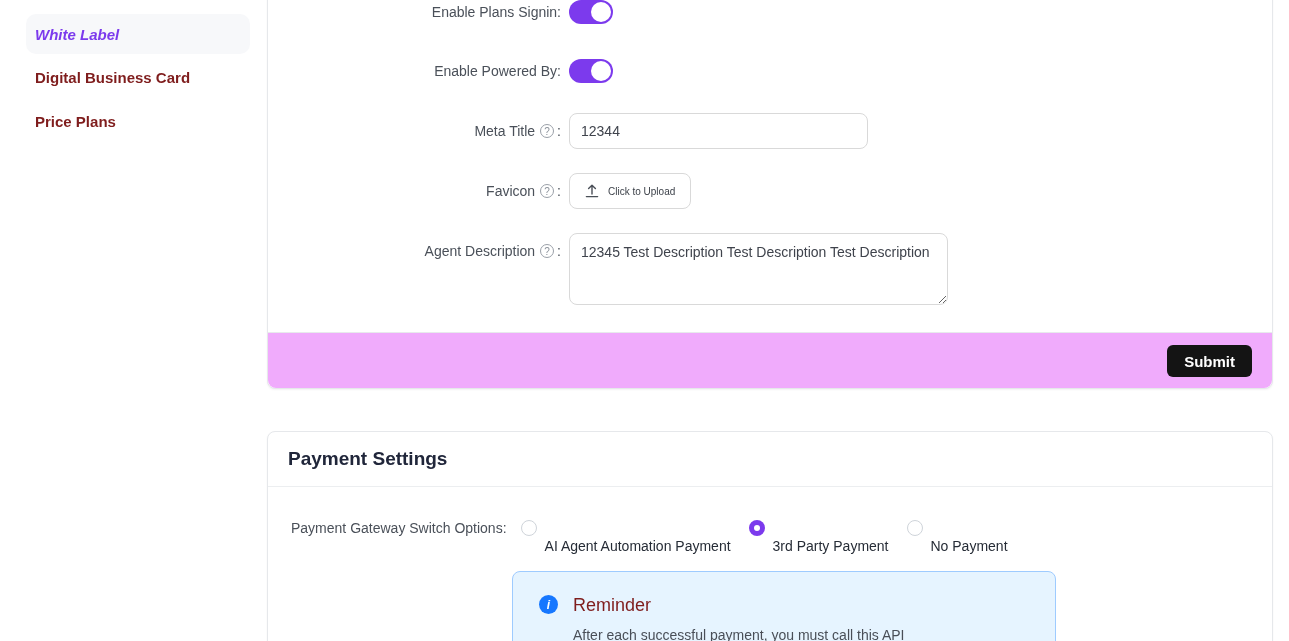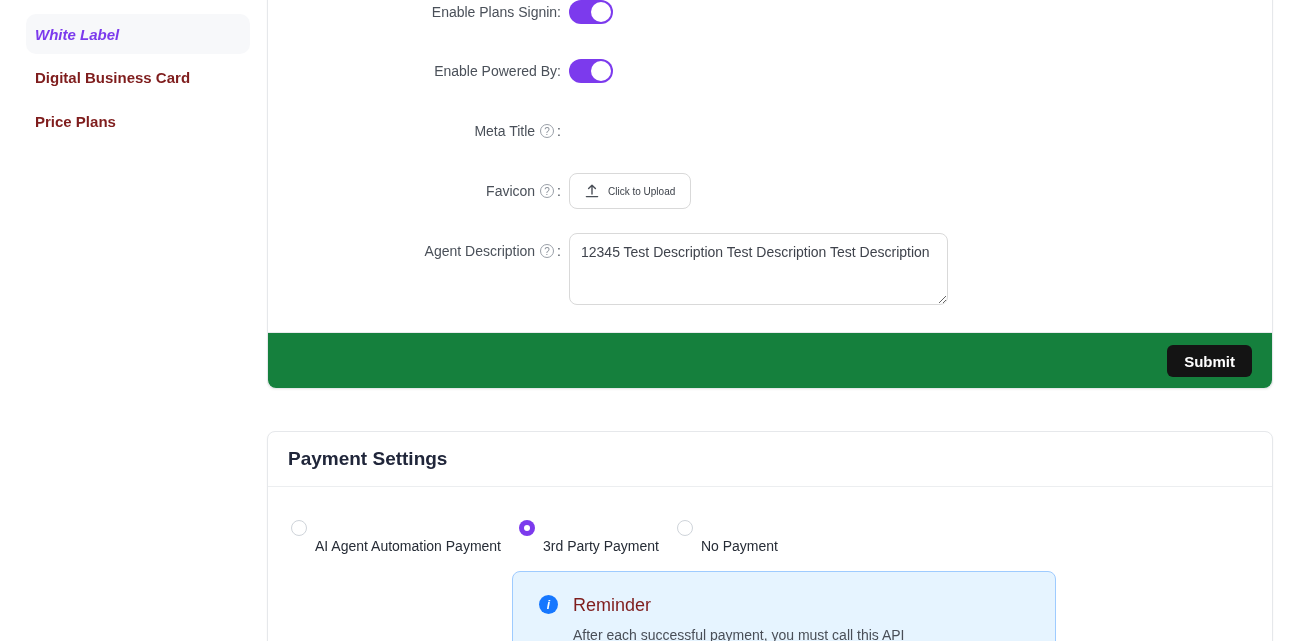--- a/index.html
+++ b/index.html
@@ -69,21 +69,21 @@
   }
   .textarea-input {
     width: 379px; height: 72px; padding: 8px 11px;
     border: 1px solid #d9d9d9; border-radius: 8px;
     font-family: "Liberation Sans", sans-serif; font-size: 14px; color: #3f434c;
     line-height: 1.45; resize: both; outline: none; background: #fff;
   }
 
   .card-footer {
     position: absolute; left: 0; right: 0; bottom: 0; height: 56px;
-    background: #15803d; border-top: 1px solid #e8eaed; border-radius: 0 0 8px 8px;
+    background: #f0abfc; border-top: 1px solid #e8eaed; border-radius: 0 0 8px 8px;
   }
   .submit-btn {
     position: absolute; right: 20px; top: 12px; height: 32px; padding: 0 17px;
     background: #141414; color: #fff; border: none; border-radius: 6px;
     font-family: "Liberation Sans", sans-serif; font-size: 15px; font-weight: 700; cursor: pointer;
   }
 
   
   .card-header {
     position: absolute; top: 0; left: 0; right: 0; height: 55px;
@@ -163,20 +163,23 @@
       </div>
     </div>
 
     <div class="form-row" style="top:124px;height:36px">
       <div class="form-label">
         <span>Meta Title</span>
         <span class="help-icon">
             <span>?</span>
           </span>
         <span>:</span>
+      </div>
+      <div class="form-control">
+        <input class="text-input" type="text" value="12344" style="">
       </div>
     </div>
 
     <div class="form-row" style="top:184px;height:36px">
       <div class="form-label">
         <span>Favicon</span>
         <span class="help-icon">
             <span>?</span>
           </span>
         <span>:</span>
@@ -211,20 +214,21 @@
       <button class="submit-btn">Submit</button>
     </div>
   </div>
 
   <div class="card card-2">
     <div class="card-header">
       <div class="card-title">Payment Settings</div>
     </div>
 
     <div class="radio-row">
+      <span class="group-label">Payment Gateway Switch Options:</span>
 
       <span class="radio-option">
         <span class="radio-circle"></span>
         <span class="radio-label">AI Agent Automation Payment</span>
       </span>
 
       <span class="radio-option">
         <span class="radio-circle checked"></span>
         <span class="radio-label">3rd Party Payment</span>
       </span>

